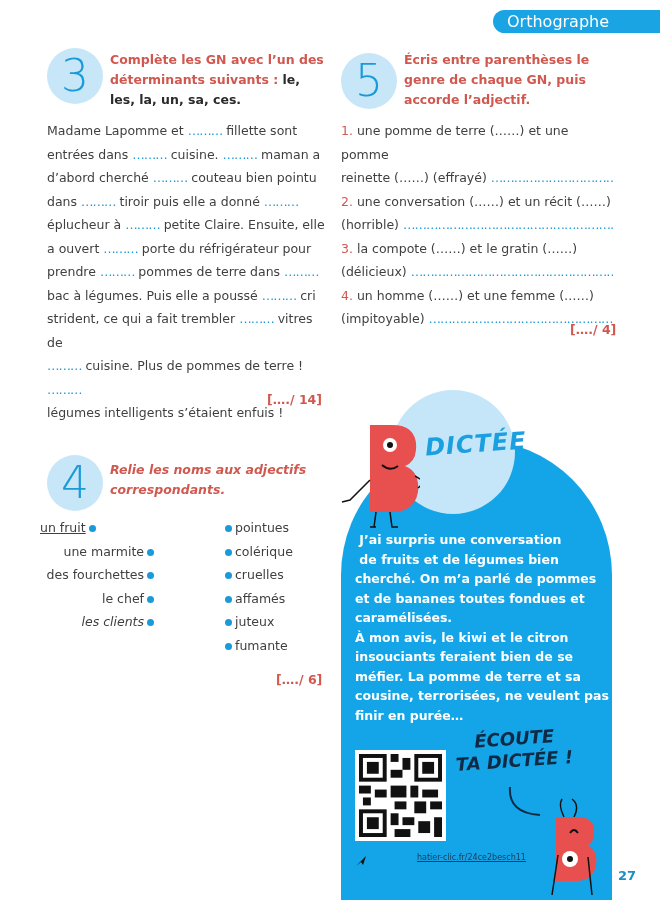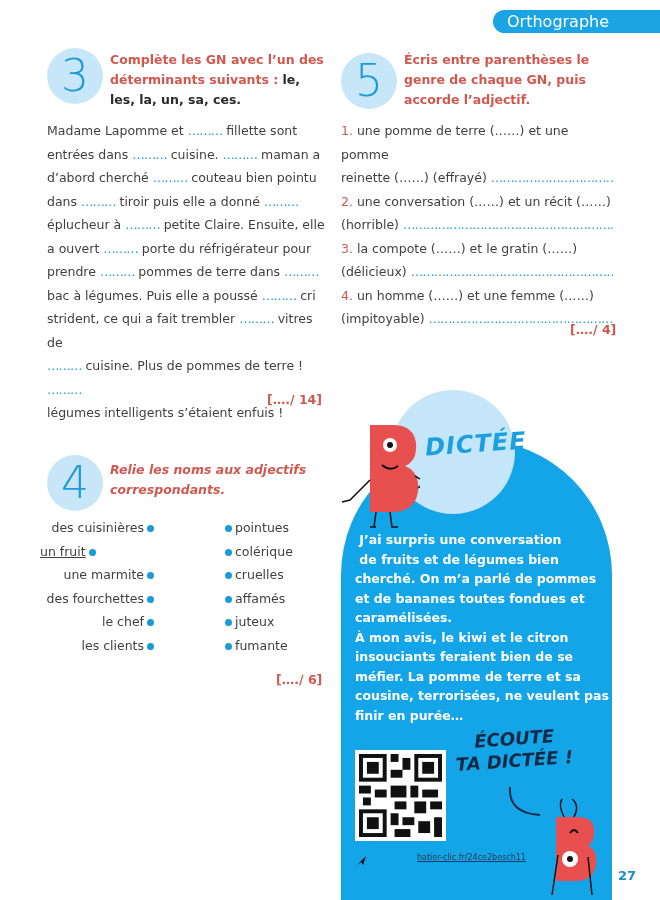--- a/index.html
+++ b/index.html
@@ -69,26 +69,25 @@
     <div><span class="rnum">4.</span><span> un homme (……) et une femme (……)</span></div>
     <div style="white-space: nowrap; overflow: hidden;"><span>(impitoyable) </span><span class="dots">…………………………………………………</span></div>
   </div>
 <div class="abs score" style="left:570px;top:322px;">[…./ 4]</div>
 
 <div class="abs num-circle" style="left:47px;top:455px;">
   <span class="num-glyph">4</span>
 </div>
 <div class="abs instr" style="left:110px;top:460px;width:200px;font-style:italic;">Relie les noms aux adjectifs correspondants.</div>
 <div class="abs" id="nouns" style="left:40px;top:516px;width:117px;">
-    <div class="match-row" style="text-align: right;"><span>des cuisinières</span><span class="bullet"></span></div>
     <div class="match-row" style="text-align: left; text-decoration: underline;"><span>un fruit</span><span class="bullet"></span></div>
     <div class="match-row" style="text-align: right;"><span>une marmite</span><span class="bullet"></span></div>
     <div class="match-row" style="text-align: right;"><span>des fourchettes</span><span class="bullet"></span></div>
     <div class="match-row" style="text-align: right;"><span>le chef</span><span class="bullet"></span></div>
-    <div class="match-row" style="text-align: right;"><span>les clients</span><span class="bullet"></span></div>
+    <div class="match-row" style="text-align: right; font-style: italic;"><span>les clients</span><span class="bullet"></span></div>
   </div>
 <div class="abs" id="adjs" style="left:222px;top:516px;width:110px;">
     <div class="match-row"><span class="bullet"></span><span>pointues</span></div>
     <div class="match-row"><span class="bullet"></span><span>colérique</span></div>
     <div class="match-row"><span class="bullet"></span><span>cruelles</span></div>
     <div class="match-row"><span class="bullet"></span><span>affamés</span></div>
     <div class="match-row"><span class="bullet"></span><span>juteux</span></div>
     <div class="match-row"><span class="bullet"></span><span>fumante</span></div>
   </div>
 <div class="abs score" style="left:276px;top:672px;">[…./ 6]</div>

